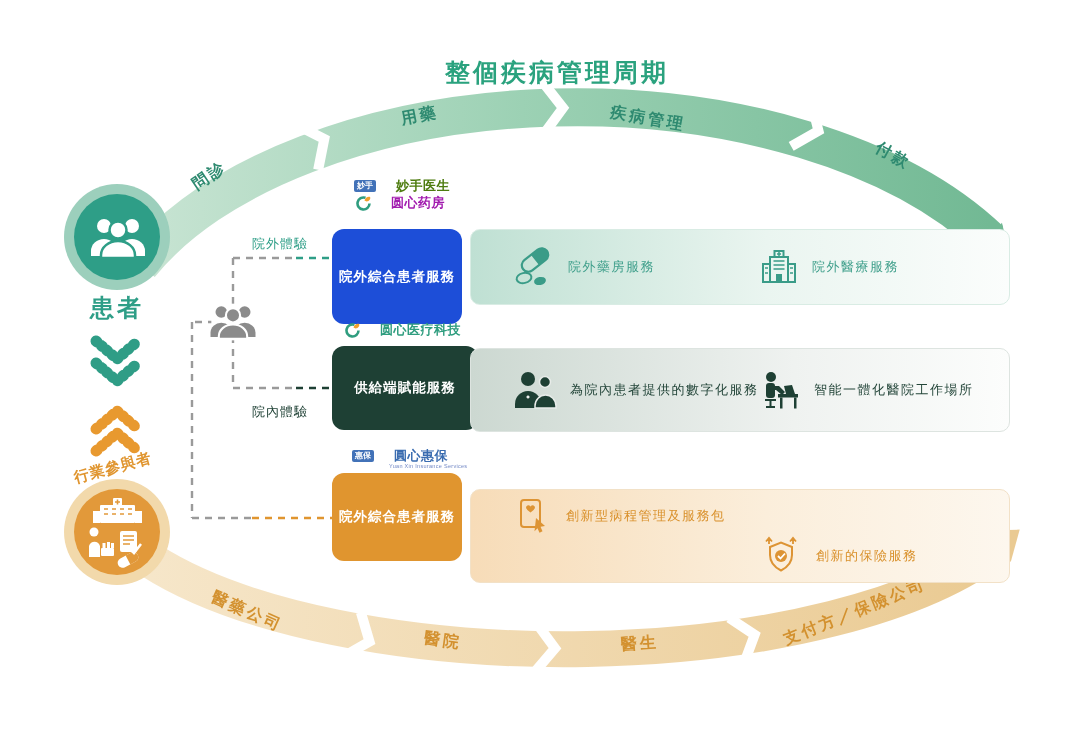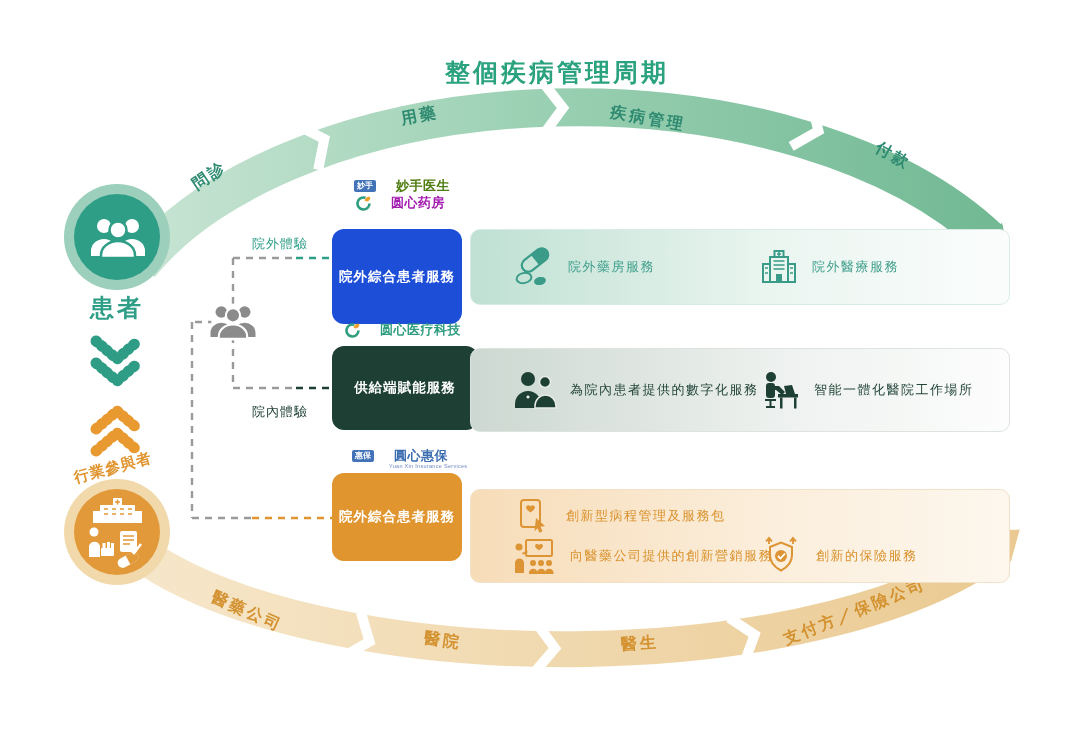--- a/index.html
+++ b/index.html
@@ -259,38 +259,20 @@
   <div class="abs panel" style="left:470px;top:489px;width:538px;height:92px;border:1px solid #f2e1c7;
        background:linear-gradient(90deg,#f7dcb8,#fbeedb 55%,#fdf7ee)">
     <div class="svc" style="left:42px;top:8px">
       <svg width="40" height="36" viewBox="0 0 40 36">
         <rect x="8" y="2" width="19" height="27" rx="3" fill="none" stroke="#dd9434" stroke-width="2"></rect>
         <path d="M13 9 c1.5 -2.8 4.5 -1.8 4.5 0 c0 -1.8 3 -2.8 4.5 0 q0 2.8 -4.5 5.6 q-4.5 -2.8 -4.5 -5.6 z" fill="#dd9434"></path>
         <path d="M23 20 l9 8 l-4.5 0.8 l2 4.5 l-3 1.4 l-2 -4.5 l-3 3 z" fill="#dd9434"></path>
       </svg>
       <span class="svcLabel" style="color:#d9912c">創新型病程管理及服務包</span>
     </div>
-    <div class="svc" style="left:42px;top:48px">
-      <svg width="44" height="36" viewBox="0 0 44 36">
-        <rect x="13" y="2" width="26" height="16" rx="1.5" fill="none" stroke="#dd9434" stroke-width="2"></rect>
-        <path d="M22 7.5 c1.5 -2.4 4 -1.4 4 0 c0 -1.4 2.5 -2.4 4 0 q0 2.4 -4 4.8 q-4 -2.4 -4 -4.8 z" fill="#dd9434"></path>
-        <g fill="#dd9434">
-          <circle cx="6" cy="9" r="3.5"></circle>
-          <path d="M2 24 a5 6 0 0 1 9 0 v11 h-9 z"></path>
-          <path d="M9 15 l5 -2.5 l0.8 1.8 l-5 2.5 z"></path>
-          <circle cx="20" cy="25" r="3"></circle>
-            <path d="M16 34 a4.5 5 0 0 1 8.5 0 v2 h-8.5 z"></path>
-          <circle cx="28" cy="25" r="3"></circle>
-            <path d="M24 34 a4.5 5 0 0 1 8.5 0 v2 h-8.5 z"></path>
-          <circle cx="36" cy="25" r="3"></circle>
-            <path d="M32 34 a4.5 5 0 0 1 8.5 0 v2 h-8.5 z"></path>
-        </g>
-      </svg>
-      <span class="svcLabel" style="color:#d9912c">向醫藥公司提供的創新營銷服務</span>
-    </div>
     <div class="svc" style="left:288px;top:46px">
       <svg width="44" height="40" viewBox="0 0 44 40">
         <path d="M11 11 l11 -4.5 l11 4.5 v8 c0 9 -7 13.5 -11 15.5 c-4 -2 -11 -6.5 -11 -15.5 z" fill="none" stroke="#dd9434" stroke-width="2"></path>
         <circle cx="22" cy="20" r="6" fill="#dd9434"></circle>
         <path d="M19 20 l2.5 2.5 l4.5 -5" stroke="#ffffff" stroke-width="1.8" fill="none"></path>
         <path d="M10 8 v-5 m-3 2.5 l3 -3.5 l3 3.5 M34 8 v-5 m-3 2.5 l3 -3.5 l3 3.5" stroke="#dd9434" stroke-width="1.8" fill="none"></path>
       </svg>
       <span class="svcLabel" style="color:#d9912c">創新的保險服務</span>
     </div>
   </div>

